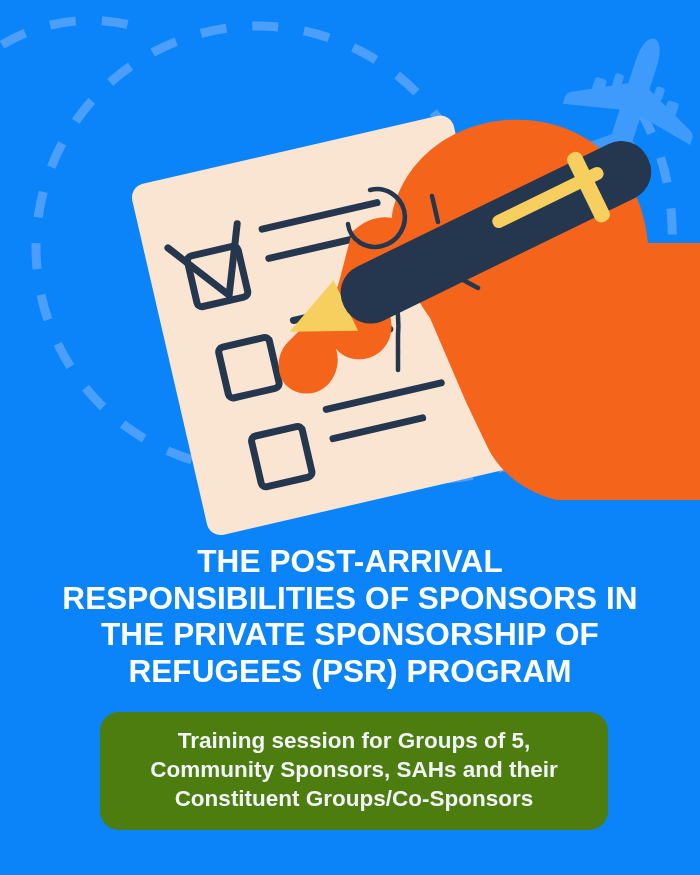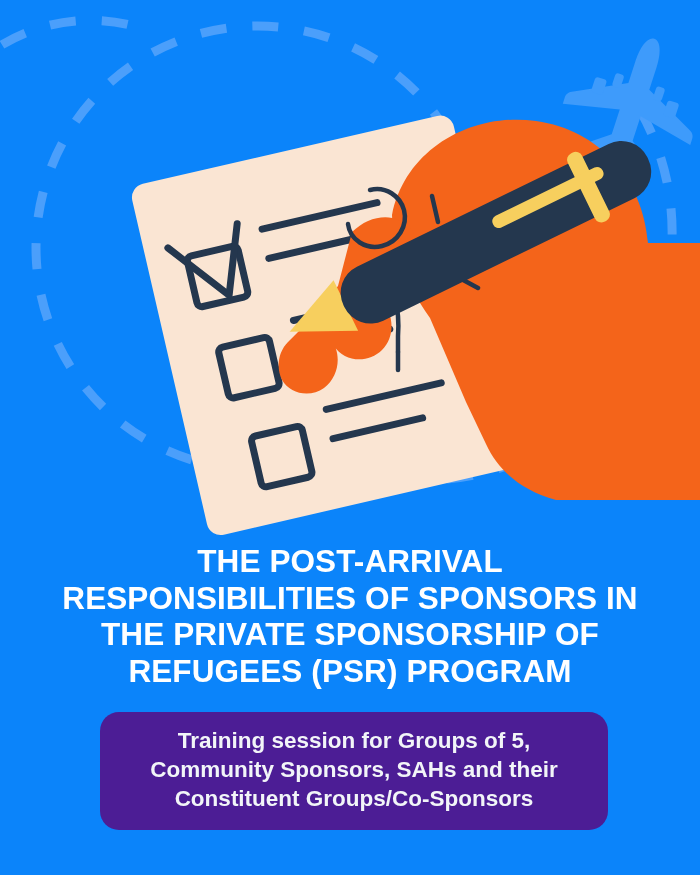--- a/index.html
+++ b/index.html
@@ -57,21 +57,21 @@
     white-space: pre-line;
   }
 
   
   .subtitle-panel {
     position: absolute;
     left: 100px;
     top: 712px;
     width: 508px;
     height: 118px;
-    background: #4c1d95;
+    background: #4d7c0f;
     border-radius: 19px;
     display: flex;
     align-items: center;
     justify-content: center;
     box-sizing: border-box;
     padding: 6px 24px 10px 24px;
   }
   .subtitle-text {
     margin: 0;
     color: #F2F5F8;

